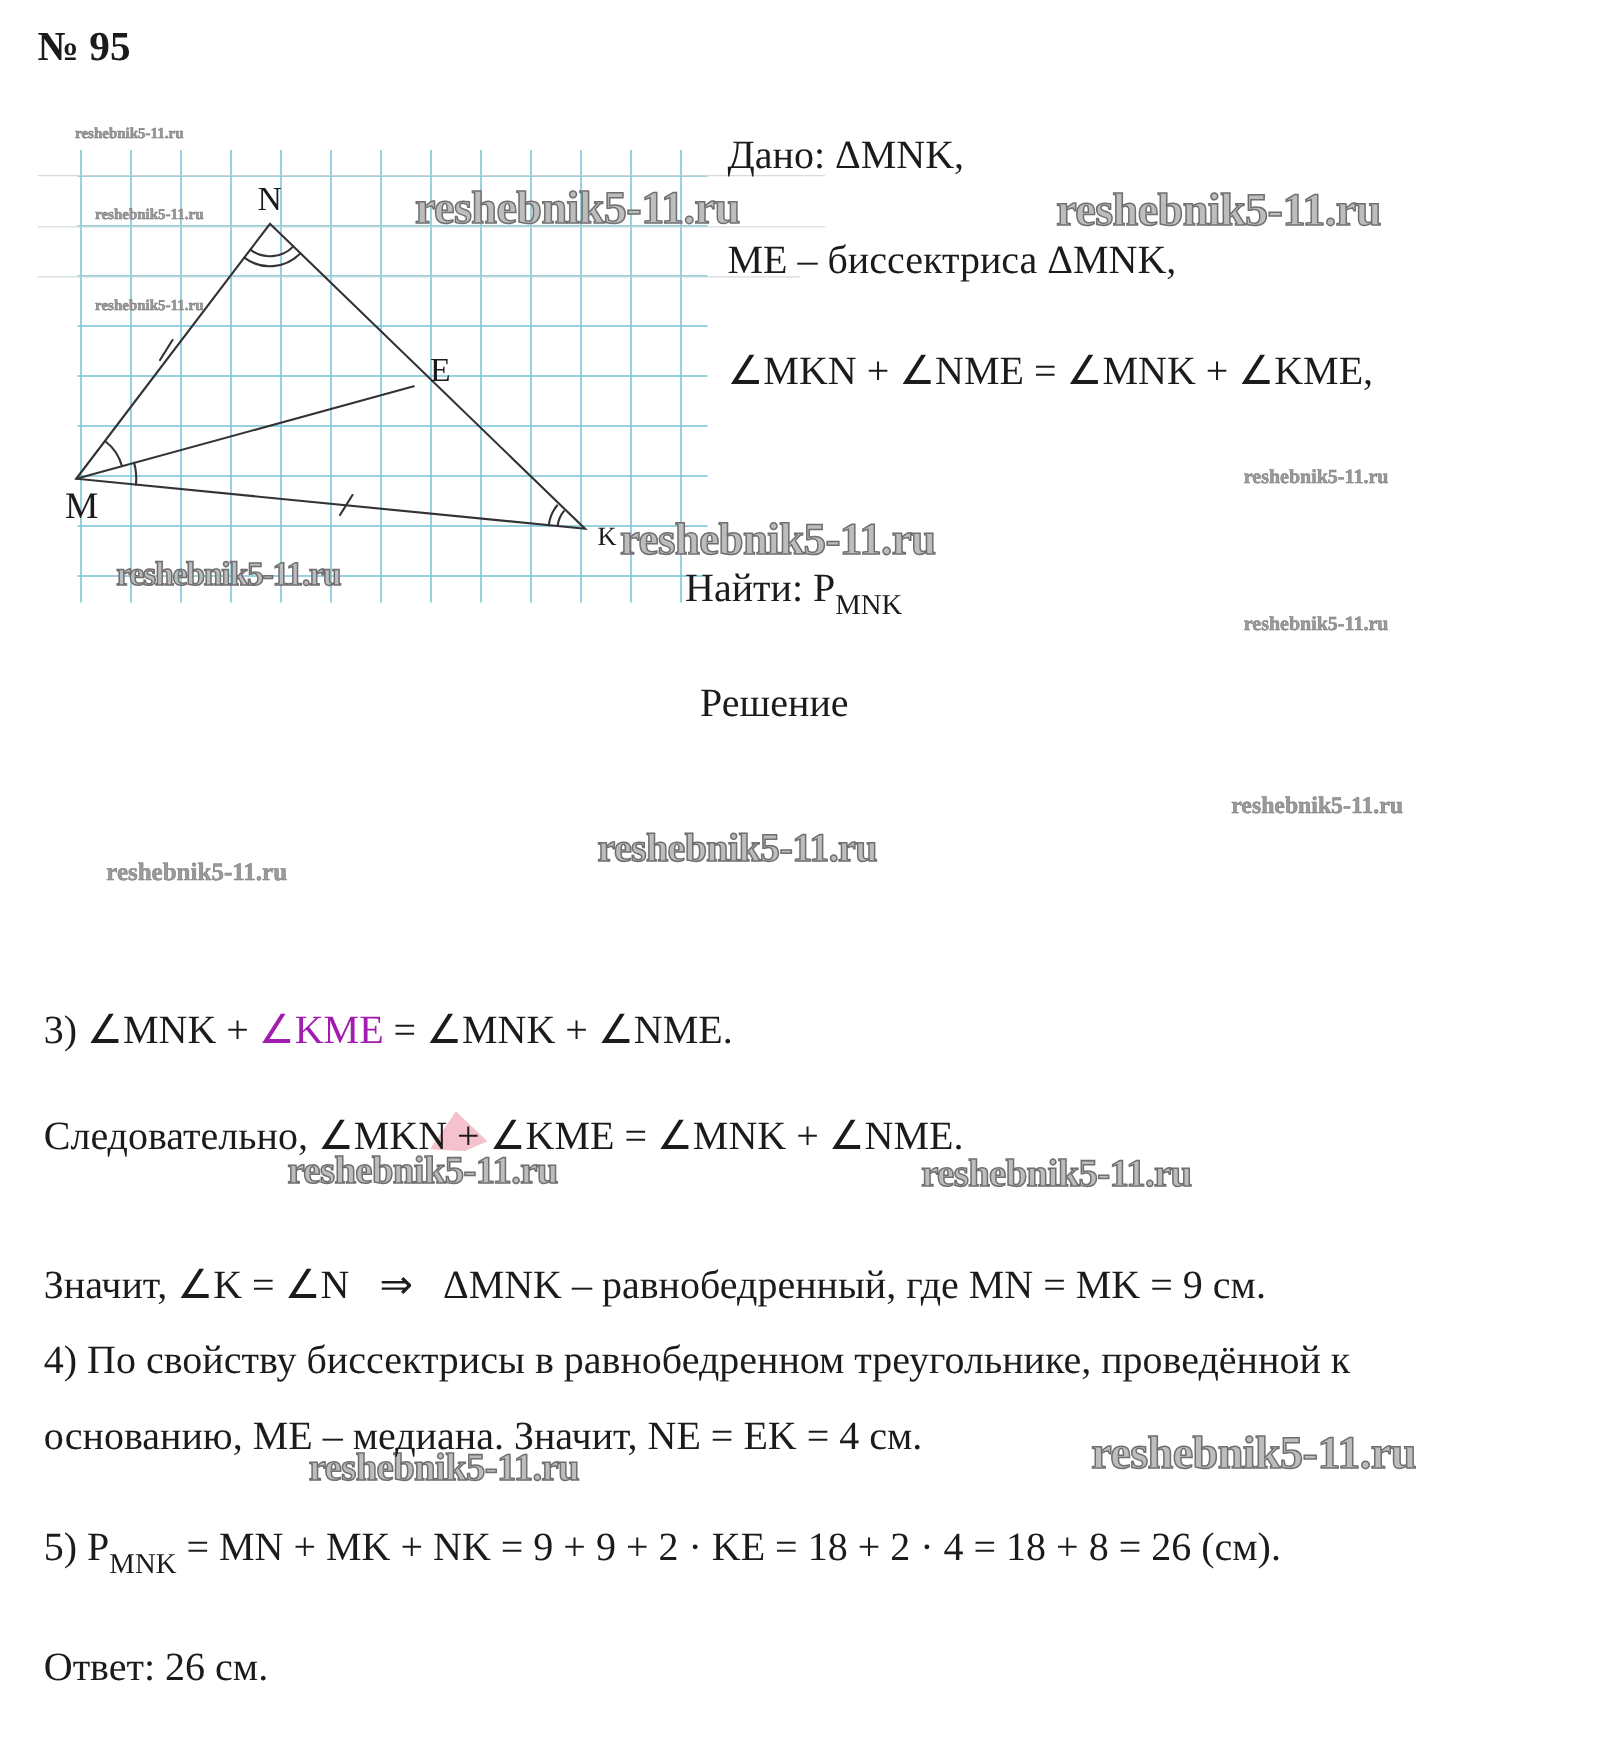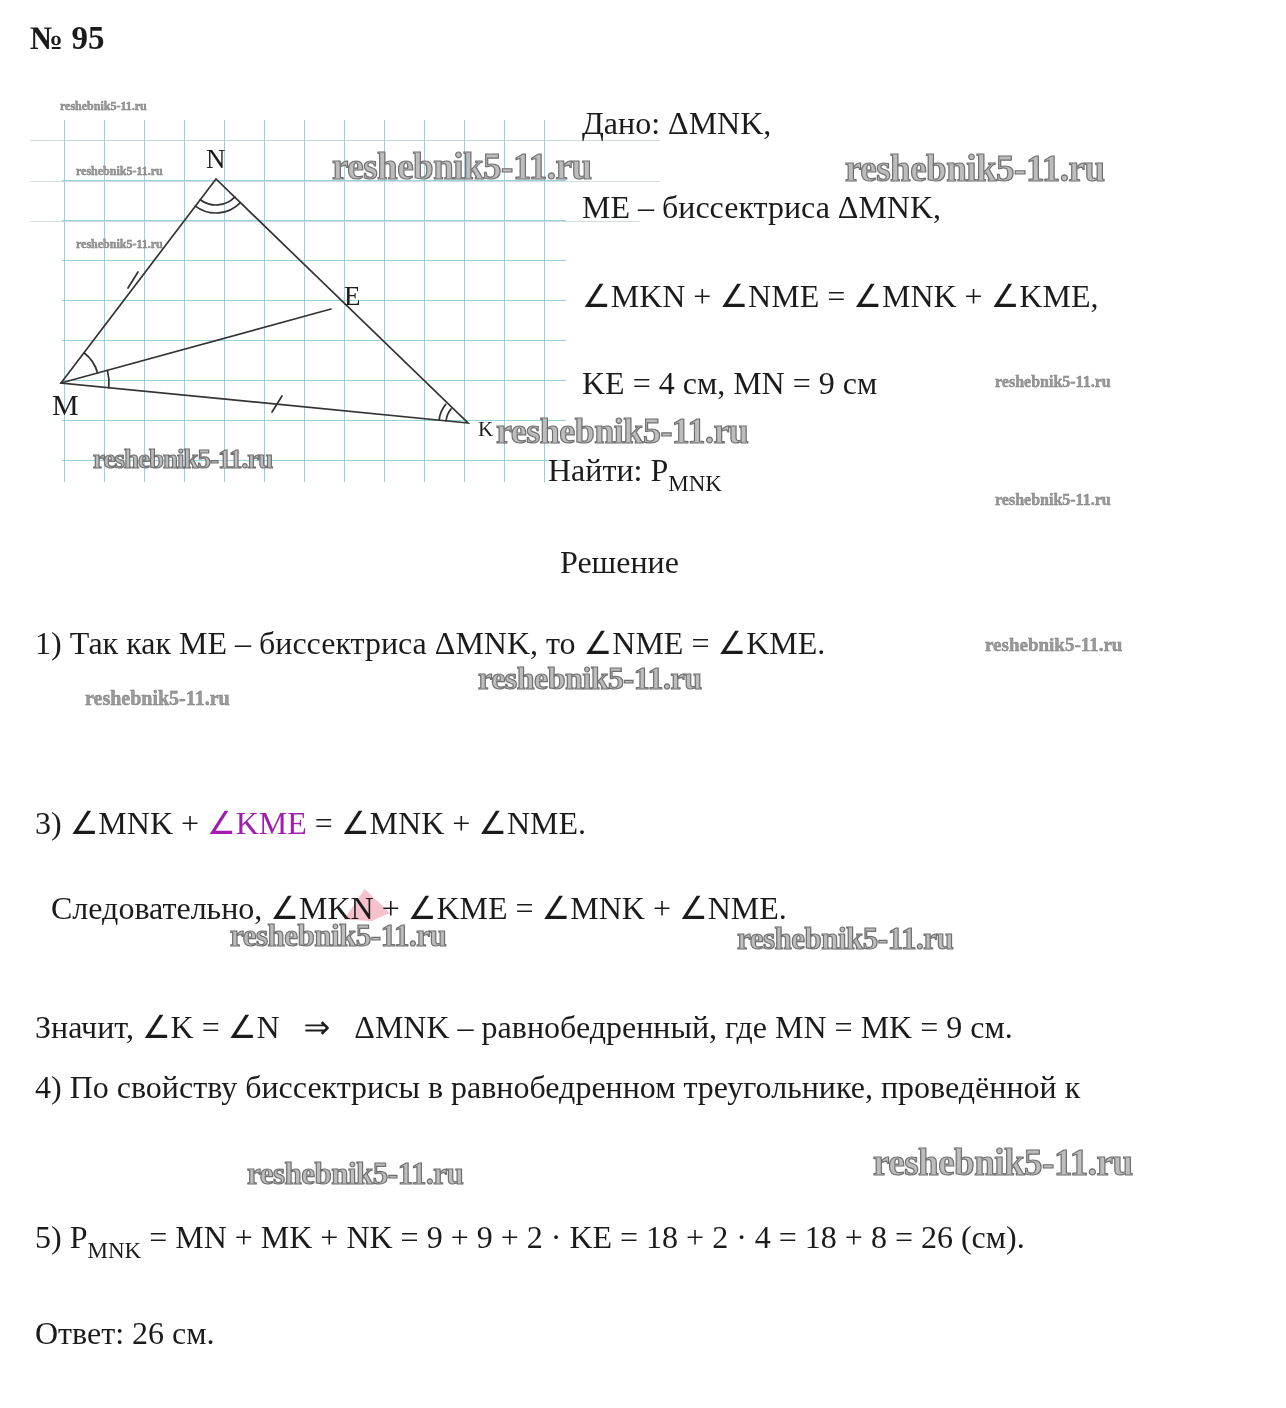--- a/index.html
+++ b/index.html
@@ -67,27 +67,26 @@
   <div class="wm" style="left:478px;top:662px;font-size:32px;">reshebnik5-11.ru</div>
   <div class="wm wm-xs" style="left:85px;top:688px;font-size:20px;">reshebnik5-11.ru</div>
   <div class="wm" style="left:230px;top:920px;font-size:31px;">reshebnik5-11.ru</div>
   <div class="wm" style="left:737px;top:923px;font-size:31px;">reshebnik5-11.ru</div>
   <div class="wm" style="left:247px;top:1158px;font-size:31px;">reshebnik5-11.ru</div>
   <div class="wm" style="left:873px;top:1144px;font-size:37px;">reshebnik5-11.ru</div>
 
   <div class="t" style="left:582px;top:106px;">Дано: ΔMNK,</div>
   <div class="t" style="left:582px;top:279px;">∠MKN + ∠NME = ∠MNK + ∠KME,</div>
   <div class="t" style="left:582px;top:190px;">ME – биссектриса ΔMNK,</div>
-  <div class="t" style="left:582px;top:366px;">KE = 4 см, MN = 9 см</div>
   <div class="t" style="left:548px;top:453px;"><span>Найти: P</span><span class="sub">MNK</span></div>
 
   <div class="t" style="left:560px;top:545px;">Решение</div>
-  <div class="t" style="left:35px;top:626px;">1) Так как ME – биссектриса ΔMNK, то ∠NME = ∠KME.</div>
   <div class="t" style="left:35px;top:806px;"><span>3) ∠MNK + </span><span class="hl-green">∠KME</span><span> = ∠MNK + ∠NME.</span></div>
 
   <div class="pinkmark"></div>
-  <div class="t" style="left:51px;top:891px;">Следовательно, ∠MKN + ∠KME = ∠MNK + ∠NME.</div>
+  <div class="t" style="left:35px;top:891px;">Следовательно, ∠MKN + ∠KME = ∠MNK + ∠NME.</div>
   <div class="t" style="left:35px;top:981px;margin-top:29px;">Значит, ∠K = ∠N   ⇒   ΔMNK – равнобедренный, где MN = MK = 9 см.</div>
   <div class="t" style="left:35px;top:1070px;">4) По свойству биссектрисы в равнобедренном треугольнике, проведённой к</div>
+  <div class="t" style="left:35px;top:1131px;">основанию, ME – медиана. Значит, NE = EK = 4 см.</div>
   <div class="t" style="left:35px;top:1220px;"><span>5) P</span><span class="sub">MNK</span><span> = MN + MK + NK = 9 + 9 + 2 · KE = 18 + 2 · 4 = 18 + 8 = 26 (см).</span></div>
   <div class="t" style="left:35px;top:1316px;">Ответ: 26 см.</div>
 
 </div>
 
 </body></html>

